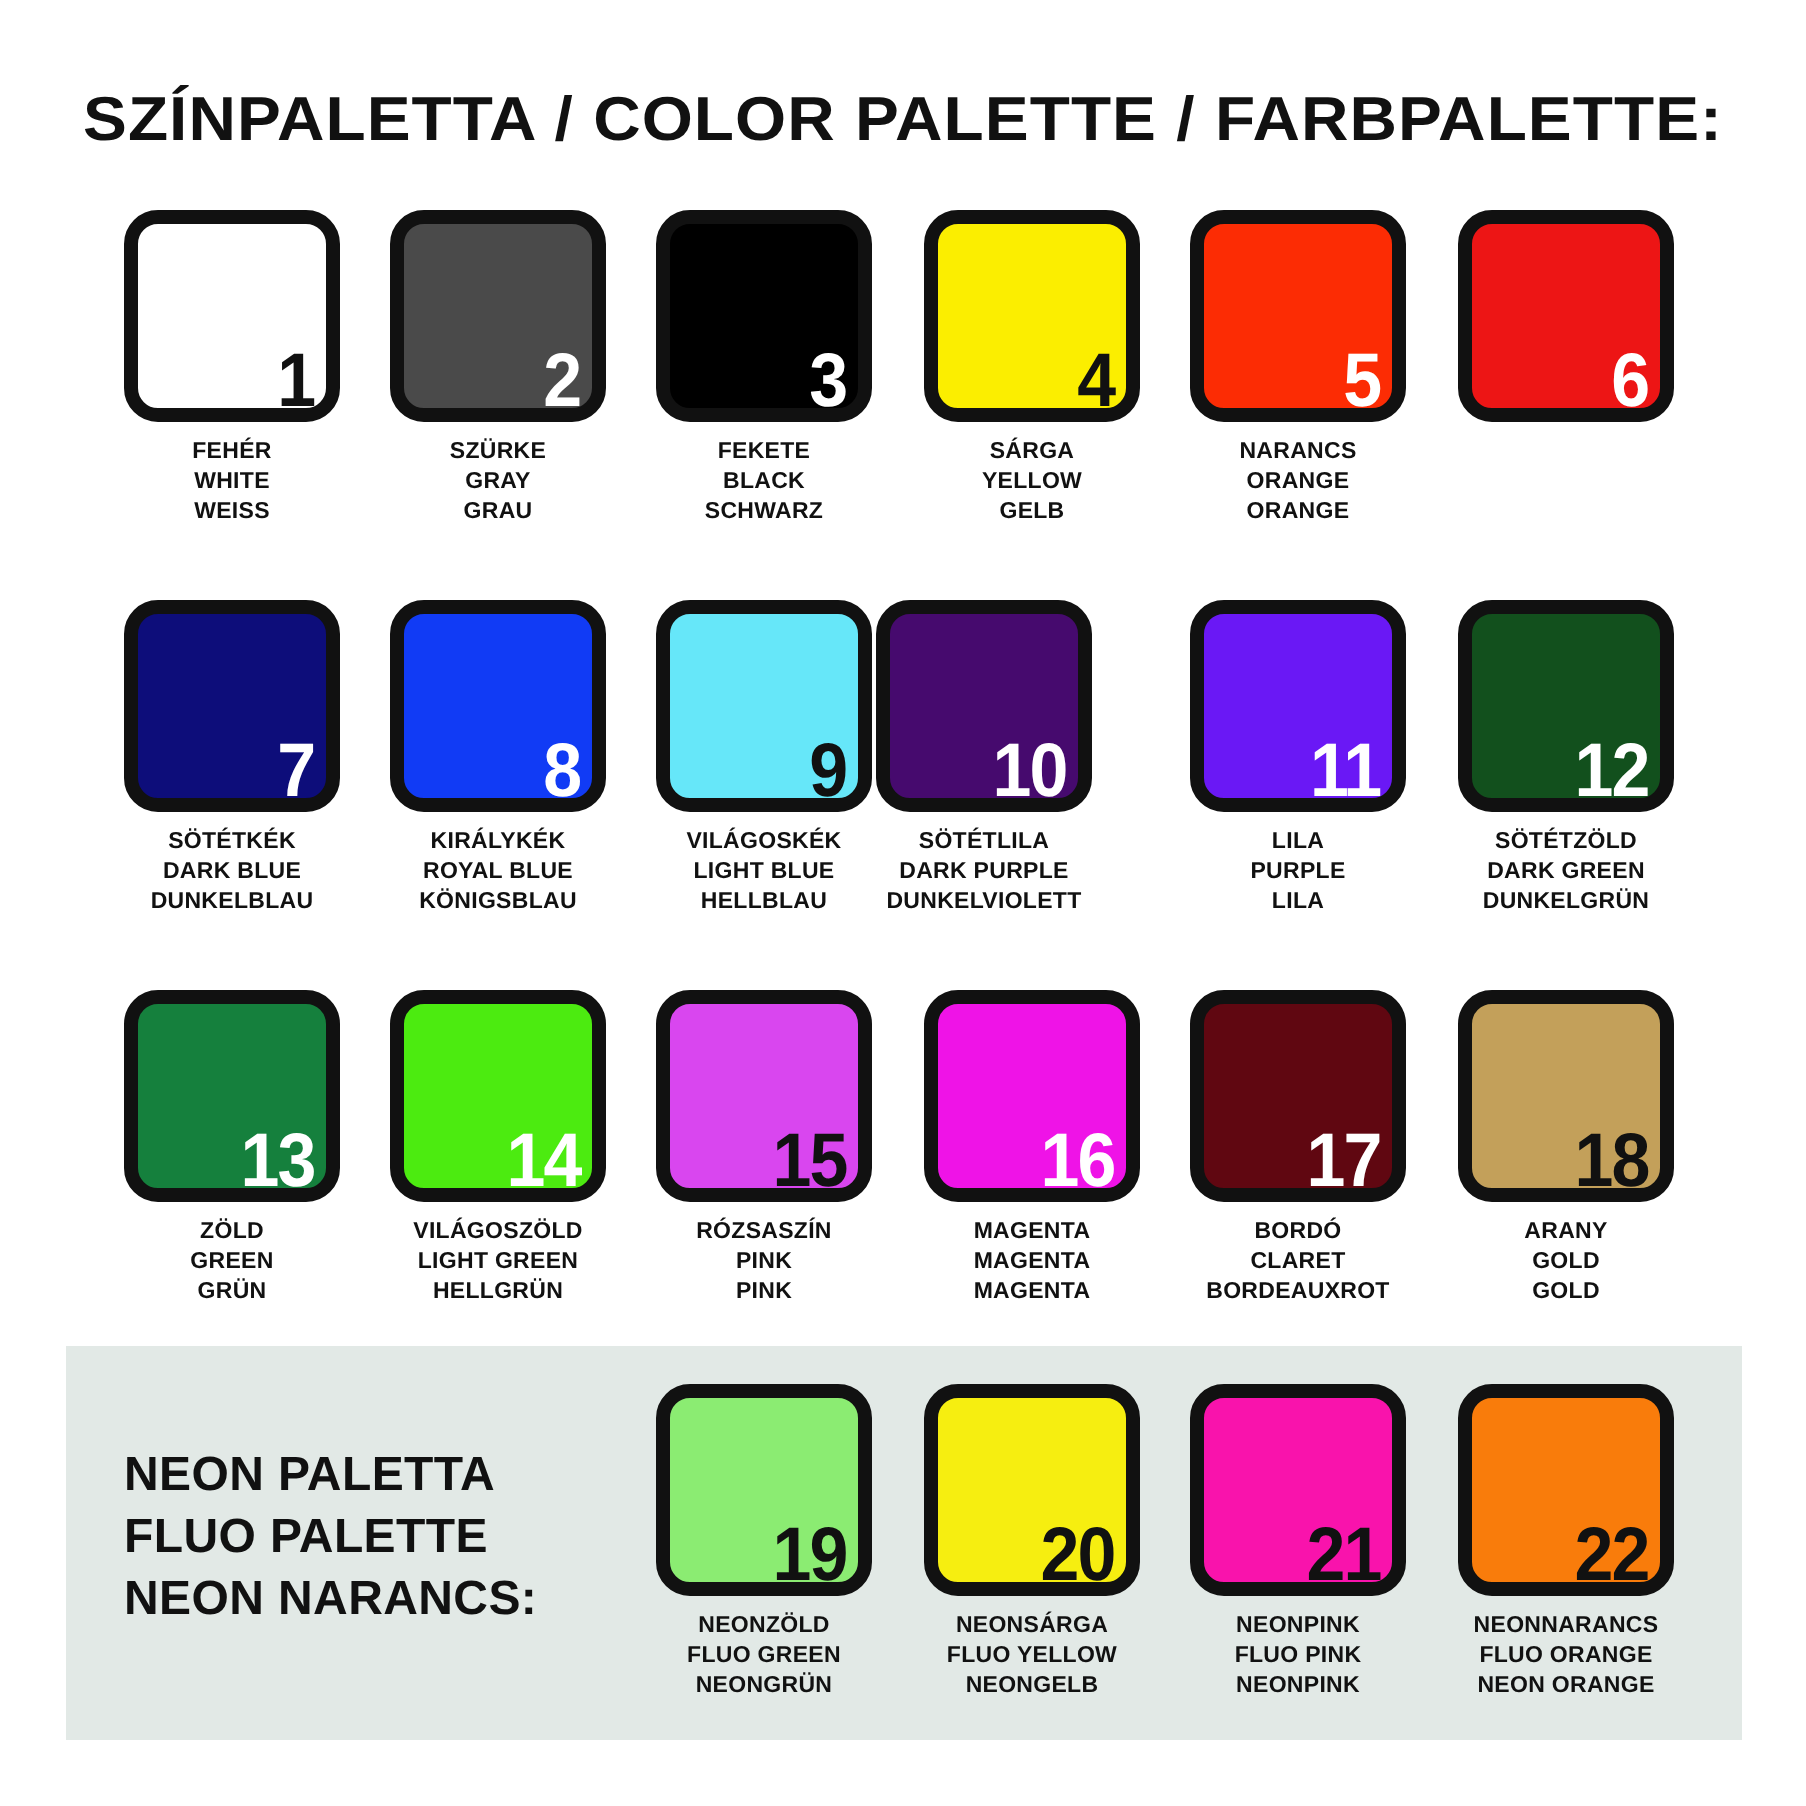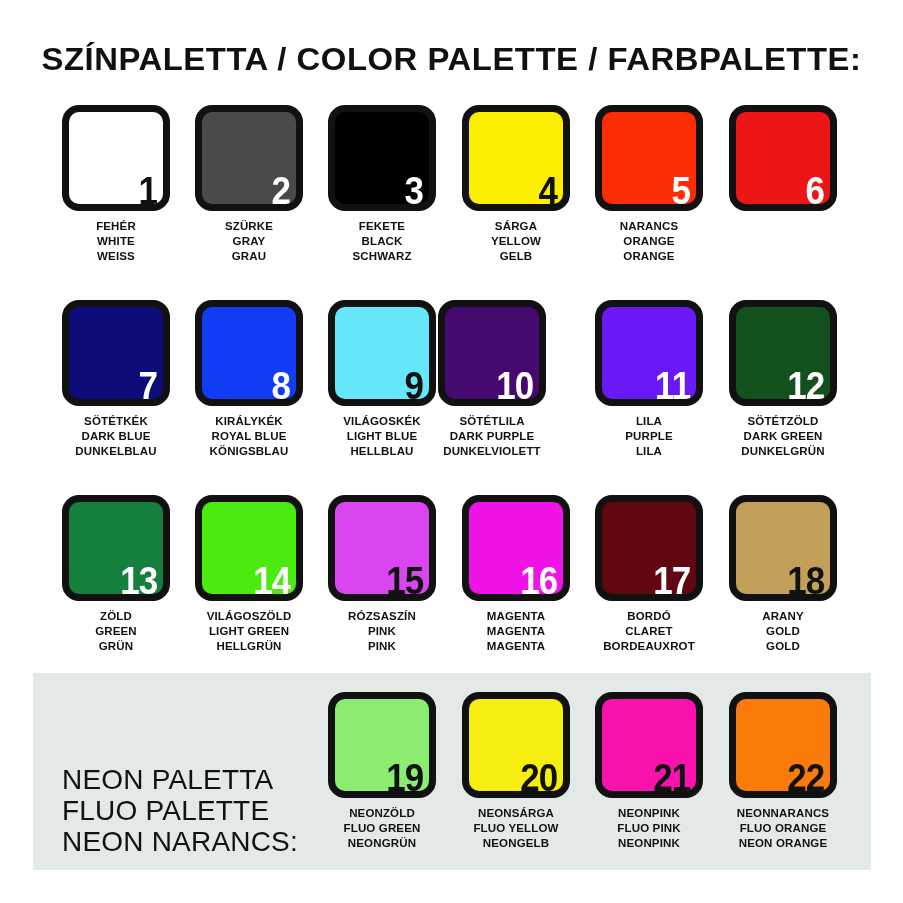--- a/index.html
+++ b/index.html
@@ -48,26 +48,25 @@
     width: 838px;
     height: 197px;
     background: #e2e9e6;
   }
 
   .neon-heading {
     position: absolute;
     left: 62px;
     top: 722px;
     width: 265px;
-    font-weight: 400;
-    font-size: 28px;
+    font-weight: 700;
+    font-size: 24px;
     line-height: 31px;
     color: #111111;
     letter-spacing: 0.2px;
-    margin-top: 42px;
   }
   .neon-heading div { white-space: nowrap; }
 
   
   .cell {
     position: absolute;
     width: 133px;
   }
 
   .chip {

